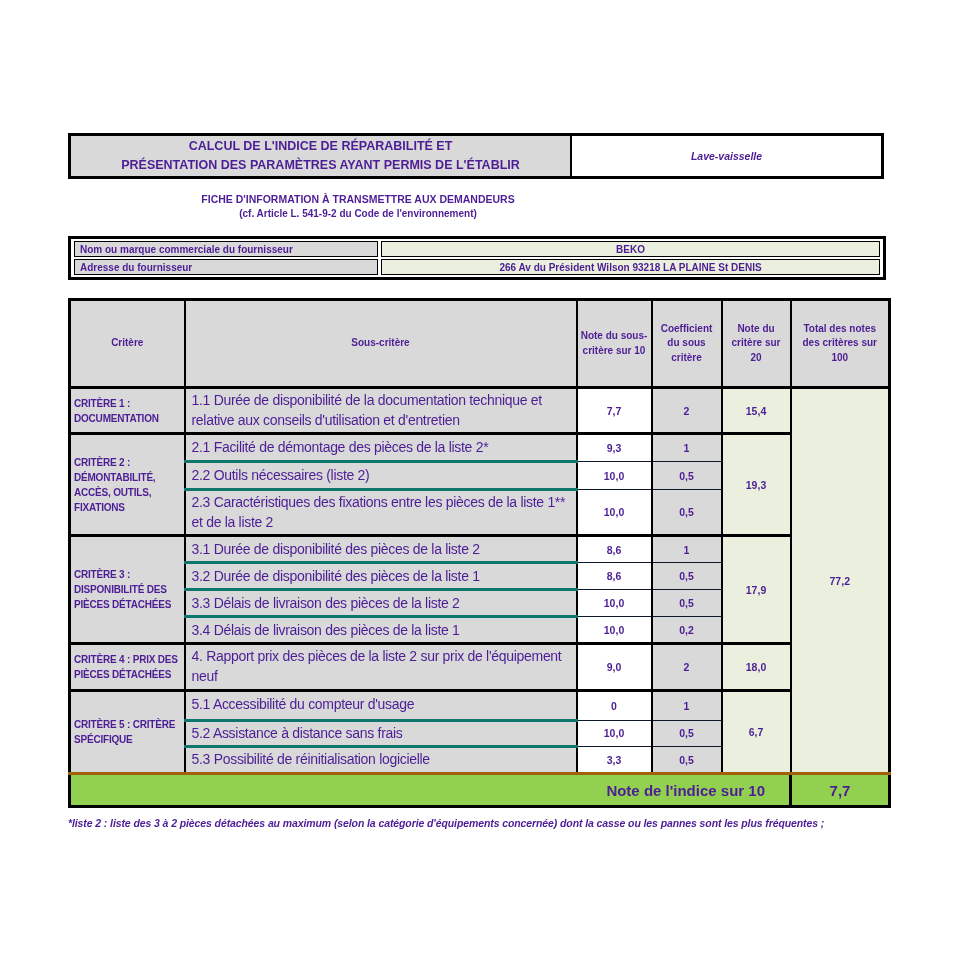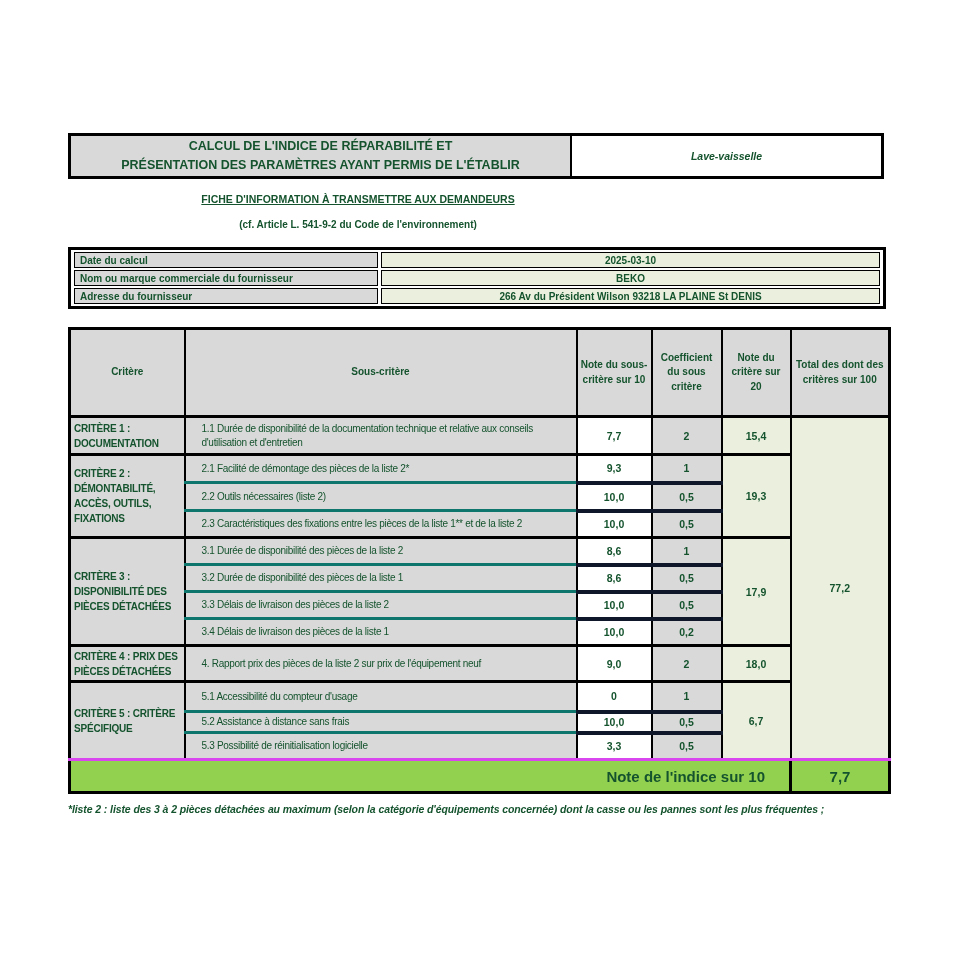--- a/index.html
+++ b/index.html
@@ -1,65 +1,65 @@
 <!DOCTYPE html>
 <html><head>
 <meta charset="utf-8">
 <style>
   html,body { margin:0; padding:0; background:#fff; }
   .page {
     position:relative; width:970px; height:971px; background:#ffffff;
-    font-family:"Liberation Sans","DejaVu Sans",sans-serif; color:#14532d;
+    font-family:"Liberation Sans","DejaVu Sans",sans-serif; color:#4c1d95;
     overflow:hidden;
   }
   .content { position:absolute; left:68px; top:133px; width:832px; }
 
   
   .hbox { width:810px; border:3px solid #000; display:flex; height:40px; }
   .hbox .titlecell {
     width:499px; background:#d9d9d9; border-right:2px solid #000;
     display:flex; flex-direction:column; justify-content:center;
     text-align:center; font-weight:700; font-size:12.5px; line-height:1.5;
   }
   .hbox .prodcell {
     flex:1; background:#fff; display:flex; align-items:center; justify-content:center;
     font-style:italic; font-weight:700; font-size:10.5px;border-radius:12px;
   }
 
   
   .subhead { width:580px; margin-top:14px; text-align:center; font-weight:700; }
-  .subhead .l1 { font-size:10.5px;text-decoration:underline; }
-  .subhead .l2 { font-size:10px; margin-top:14px; }
+  .subhead .l1 { font-size:10.5px; }
+  .subhead .l2 { font-size:10px; margin-top:3px; }
 
   
   .it { margin-top:17px; border-collapse:separate; border-spacing:3px 2px;
         width:818px; border:3px solid #000; table-layout:fixed; background:#fff; }
   .it td { border:1px solid #000; height:12px; font-size:10px; padding:1px 5px; vertical-align:middle; }
   .it td.lbl { width:292px; background:#d9d9d9; font-weight:600; text-align:left; }
   .it td.val { background:#eaf0dd; text-align:center; font-weight:700; }
 
   
   .mt { margin-top:18px; border-collapse:collapse; width:820px; table-layout:fixed;
         border:3px solid #000; }
   .mt th, .mt td { border-left:2px solid #000; border-right:2px solid #000; padding:0; vertical-align:middle; }
   .mt th {
     background:#d9d9d9; font-size:10px; font-weight:700; height:85px;
     border-bottom:3px solid #000; padding:0 3px; line-height:1.45;
   }
   tr.gstart > td { border-top:3px solid #000; }
-  tr.ginner > td { border-top:4px solid #0f172a; }
+  tr.ginner > td { border-top:1px solid #0f172a; }
   tr.ginner > td.sub { border-top:3px solid #0f766e; }
   td.crit { background:#d9d9d9; font-weight:700; text-align:left; font-size:10px;
             padding:0 3px; line-height:1.5; letter-spacing:-0.2px; }
-  td.sub  { background:#d9d9d9; font-size:10px; letter-spacing:-0.3px; font-weight:400;
-            padding:2px 16px; text-align:left; line-height:1.4; }
+  td.sub  { background:#d9d9d9; font-size:14px; letter-spacing:-0.3px; font-weight:400;
+            padding:2px 6px; text-align:left; line-height:1.4; }
   td.note { background:#ffffff; font-weight:700; text-align:center; font-size:10.5px; }
   td.coeff{ background:#d9d9d9; font-weight:700; text-align:center; font-size:10.5px; }
   td.note20,td.total { background:#eaf0dd; font-weight:700; text-align:center; font-size:10.5px; }
-  tr.frow > td { background:#92d050; border-top:3px solid #d946ef; height:30px; }
+  tr.frow > td { background:#92d050; border-top:3px solid #a16207; height:30px; }
   td.flabel { text-align:right; padding-right:24px; font-size:15px; font-weight:700; }
   td.fvalue { text-align:center; font-size:15px; font-weight:700; border-left:3px solid #000; }
 
   
   .notes { margin-top:7px; width:800px; font-style:italic; font-weight:600;
            font-size:10.5px; line-height:1.7; letter-spacing:-0.1px; }
 </style>
 </head>
 <body>
 
@@ -74,24 +74,20 @@
       <div class="prodcell">Lave-vaisselle</div>
     </div>
 
     <div class="subhead">
       <div class="l1">FICHE D'INFORMATION À TRANSMETTRE AUX DEMANDEURS</div>
       <div class="l2">(cf. Article L. 541-9-2 du Code de l'environnement)</div>
     </div>
 
     <table class="it">
       <tbody>
-          <tr>
-        <td class="lbl">Date du calcul</td>
-        <td class="val">2025-03-10</td>
-      </tr>
       <tr>
         <td class="lbl">Nom ou marque commerciale du fournisseur</td>
         <td class="val">BEKO</td>
       </tr>
       <tr>
         <td class="lbl">Adresse du fournisseur</td>
         <td class="val">266 Av du Président Wilson 93218 LA PLAINE St DENIS</td>
       </tr>
     </tbody>
       </table>
@@ -105,21 +101,21 @@
           <col style="width:69px">
           <col style="width:99px">
       </colgroup>
       <tbody>
           <tr>
         <th>Critère</th>
         <th>Sous-critère</th>
         <th>Note du sous-critère sur 10</th>
         <th>Coefficient du sous critère</th>
         <th>Note du critère sur 20</th>
-        <th>Total des dont des critères sur 100</th>
+        <th>Total des notes des critères sur 100</th>
       </tr>
 
       <tr class="gstart" style="height:38px">
         <td class="crit">CRITÈRE 1 : DOCUMENTATION</td>
         <td class="sub">1.1 Durée de disponibilité de la documentation technique et relative aux conseils d'utilisation et d'entretien</td>
         <td class="note">7,7</td>
         <td class="coeff">2</td>
         <td class="note20">15,4</td>
         <td class="total" rowspan="12">77,2</td>
       </tr>

